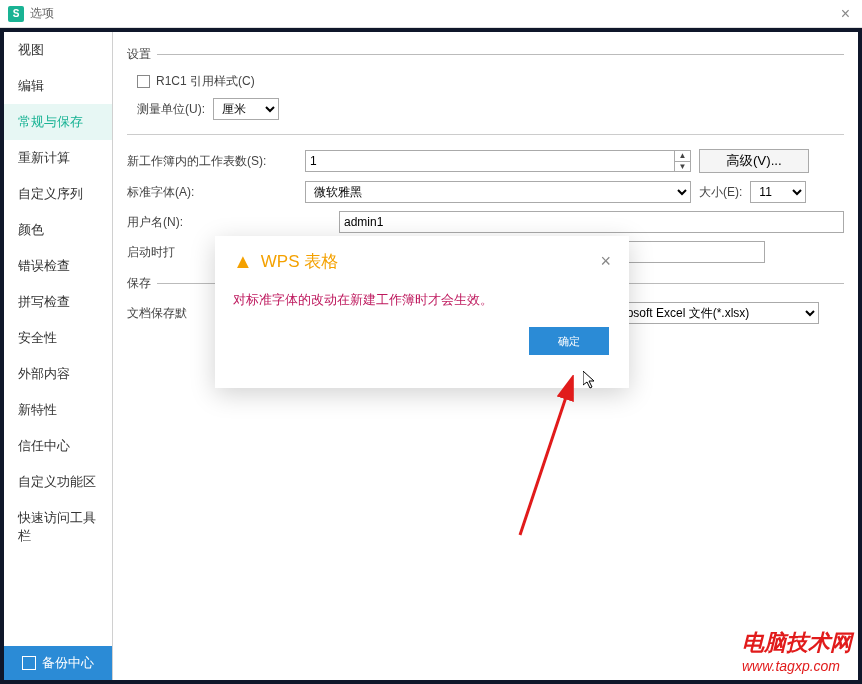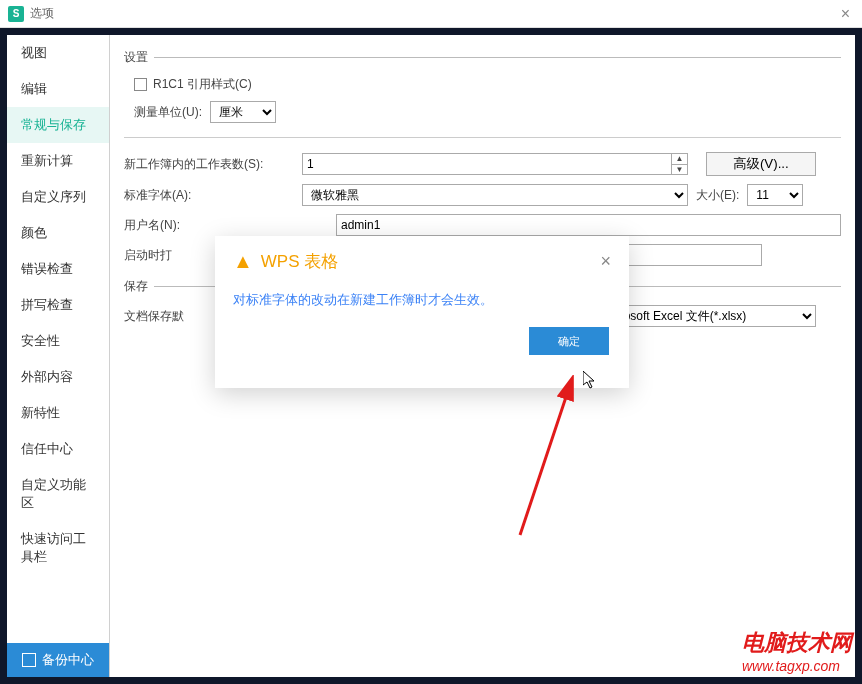--- a/index.html
+++ b/index.html
@@ -3,21 +3,21 @@
 <meta charset="utf-8">
 <style>
 * { box-sizing: border-box; margin: 0; padding: 0; font-family: "Microsoft YaHei", Arial, sans-serif; }
 body { background: #fff; width: 862px; height: 684px; position: relative; overflow: hidden; }
 
 .titlebar { height: 28px; background: #fff; border-bottom: 1px solid #e0e0e0; display: flex; align-items: center; padding: 0 8px; }
 .titlebar .app-icon { width: 16px; height: 16px; background: #19b394; border-radius: 2px; margin-right: 6px; display:flex;align-items:center;justify-content:center;color:#fff;font-size:10px;font-weight:bold;}
 .titlebar .title { font-size: 12px; color: #666; }
 .titlebar .close { margin-left: auto; font-size: 16px; color: #888; cursor: pointer; padding:0 4px;}
 
-.main { display: flex; height: calc(684px - 28px); border: 7px solid #0f172a; }
+.main { display: flex; height: calc(684px - 28px); border: 4px solid #0f172a; }
 .sidebar { width: 130px; border-right: 1px solid #d0d0d0; display: flex; flex-direction: column; background:#fff;}
 .sidebar-list { flex: 1; overflow: auto; }
 .sidebar-item { padding: 9px 14px; font-size: 13px; color: #333; cursor: pointer; }
 .sidebar-item.selected { color: #19b394; background:#e7f7f4;}
 .backup-btn { height: 34px; background: #2b8bd6; color: #fff; font-size: 13px; display: flex; align-items: center; justify-content: center; cursor: pointer; }
 .backup-btn .bicon { display:inline-block; width:14px;height:14px;border:1.5px solid #fff;margin-right:6px;}
 
 .content { flex: 1; padding: 10px 14px; font-size: 12px; color: #444; position: relative; }
 .section-title { display: flex; align-items: center; margin: 4px 0 10px 0; }
 .section-title .st-txt { color:#444; }
@@ -26,34 +26,34 @@
 .row { display: flex; align-items: center; margin: 8px 0; }
 .checkbox { width:13px; height:13px; border:1px solid #888; margin-right:6px; display:inline-block;}
 .label { margin-right: 8px; }
 select, .textin, .spin, .spin input { height: 22px; font-size: 12px; border: 1px solid #aaa; background: #fff; padding: 0 4px; }
 .unit-sel { width: 66px; }
 .spin { width: 386px; display:flex; align-items:center; position:relative; padding:0;}
 .spin input { flex:1; border:none; height:20px; outline:none;}
 .spin .spbtns{width:16px;height:20px;border-left:1px solid #aaa;display:flex;flex-direction:column;}
 .spin .spbtns div{flex:1;font-size:8px;line-height:9px;text-align:center;border-bottom:1px solid #aaa;cursor:pointer;}
 .spin .spbtns div:last-child{border-bottom:none;}
-.adv-btn { margin-left:18px; height:24px; width:110px; border:1px solid #aaa; background:#f5f5f5; cursor:pointer;}
+.adv-btn { margin-left:8px; height:24px; width:110px; border:1px solid #aaa; background:#f5f5f5; cursor:pointer;}
 .font-sel { width: 386px; }
 .size-sel { width: 56px; }
 .username { width: 505px; margin-left: 34px; }
 .save-sel { width:224px; }
 
 hr.sep { border:none; border-top:1px solid #ccc; margin:14px 0; }
 
 .dialog { position: absolute; left: 215px; top: 236px; width: 414px; height: 152px; background: #fff; box-shadow: 0 6px 24px rgba(0,0,0,0.18); z-index: 30; }
 .dialog-head { display:flex; align-items:center; padding: 14px 18px 8px 18px; }
 .dialog-head .warn { color:#f4a100; font-size:20px; margin-right:8px;}
 .dialog-head .dtitle { color:#f4a100; font-size:17px; }
 .dialog-head .dclose { margin-left:auto; font-size:18px; color:#888; cursor:pointer;}
-.dialog-body { padding: 10px 18px; font-size: 13px; color:#3b82f6; }
+.dialog-body { padding: 10px 18px; font-size: 13px; color:#be185d; }
 .dialog-foot { display:flex; justify-content:flex-end; padding: 8px 20px 12px 0;}
 .ok-btn { width: 80px; height: 28px; background: #2b8bd6; color: #fff; border: none; font-size: 11px; cursor: pointer; }
 
 .cursor { position:absolute; left:583px; top:371px; z-index:40; pointer-events:none;}
 .arrow { position:absolute; z-index:35; pointer-events:none;}
 
 .tag-badge { position:absolute; right:10px; bottom:10px; z-index:50; display:flex; align-items:flex-end;}
 .tag-box { background:#2b8bd6; color:#fff; font-weight:900; font-size:30px; padding:4px 10px; border-radius:4px; letter-spacing:2px;}
 .tag-txt { margin-left:6px;}
 .tag-txt .l1{ color:#e11b1b; font-size:22px; font-weight:bold; font-style:italic;}

